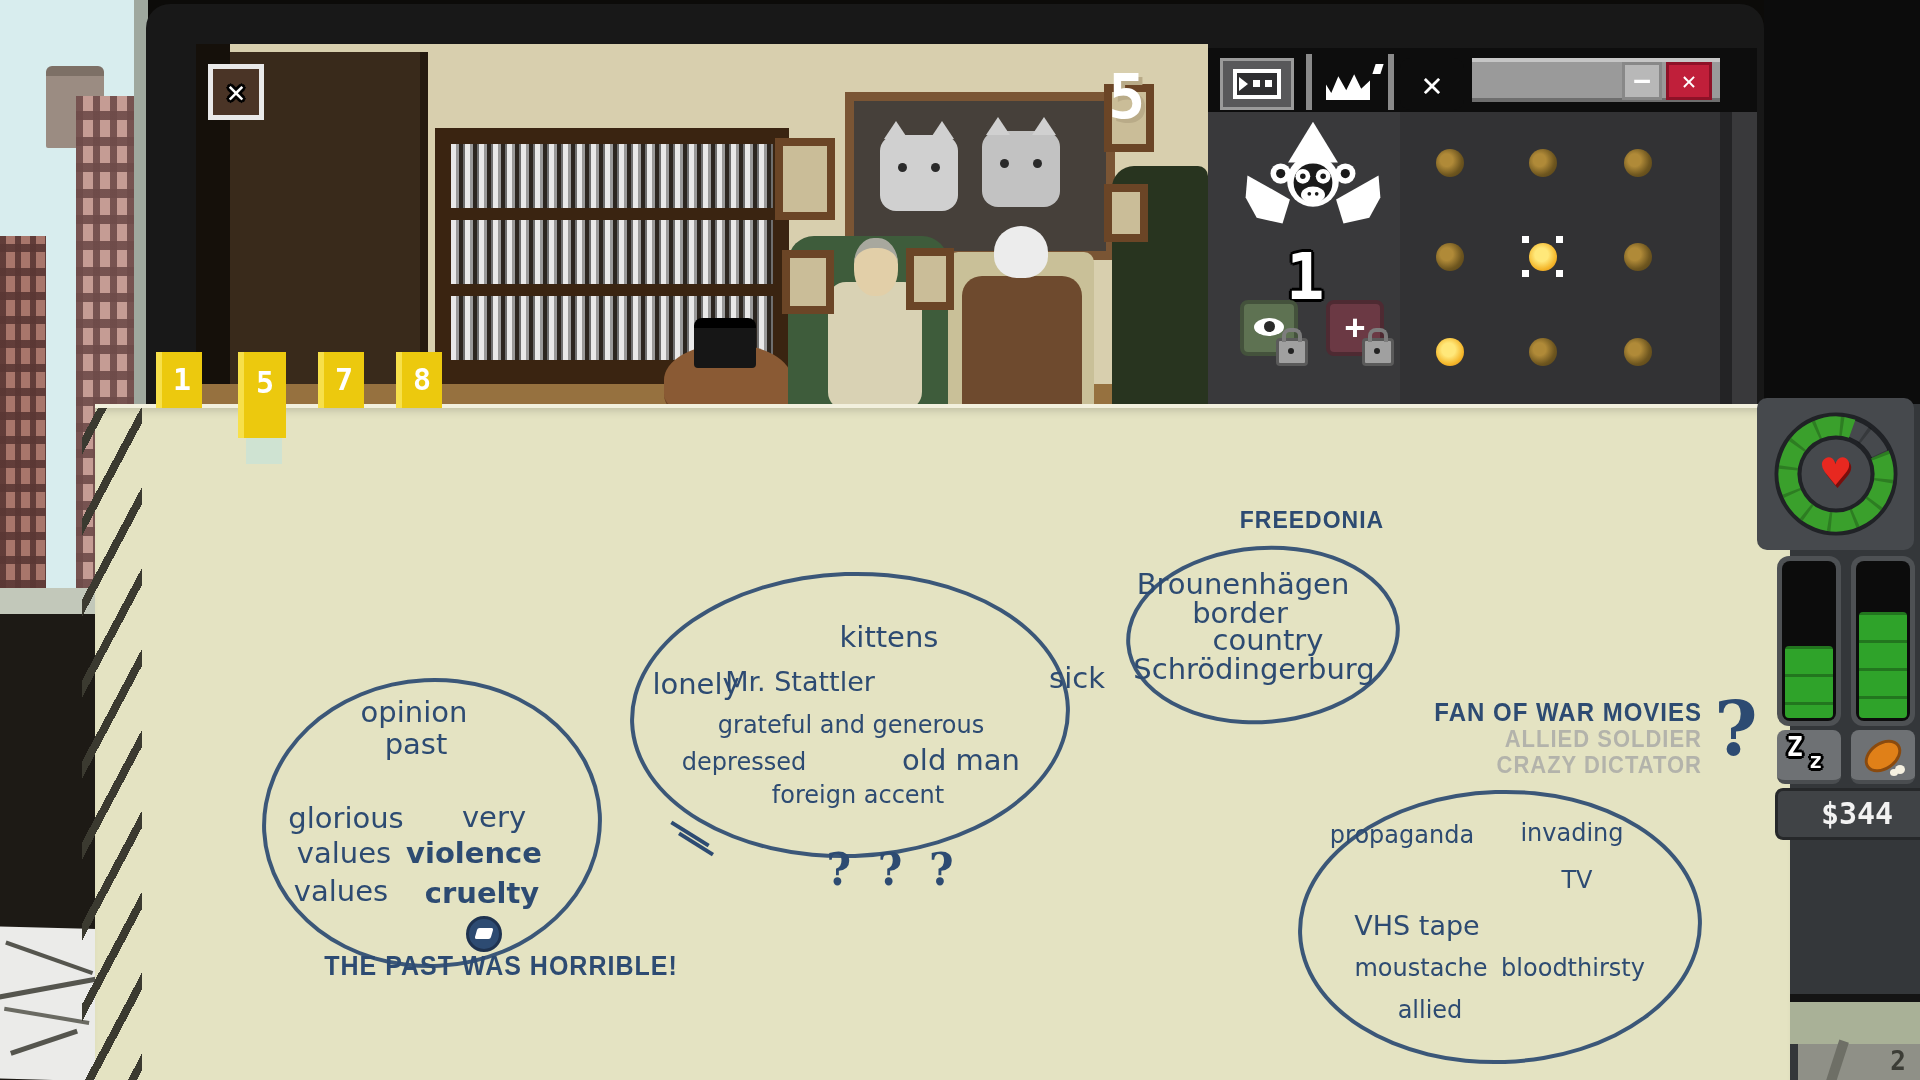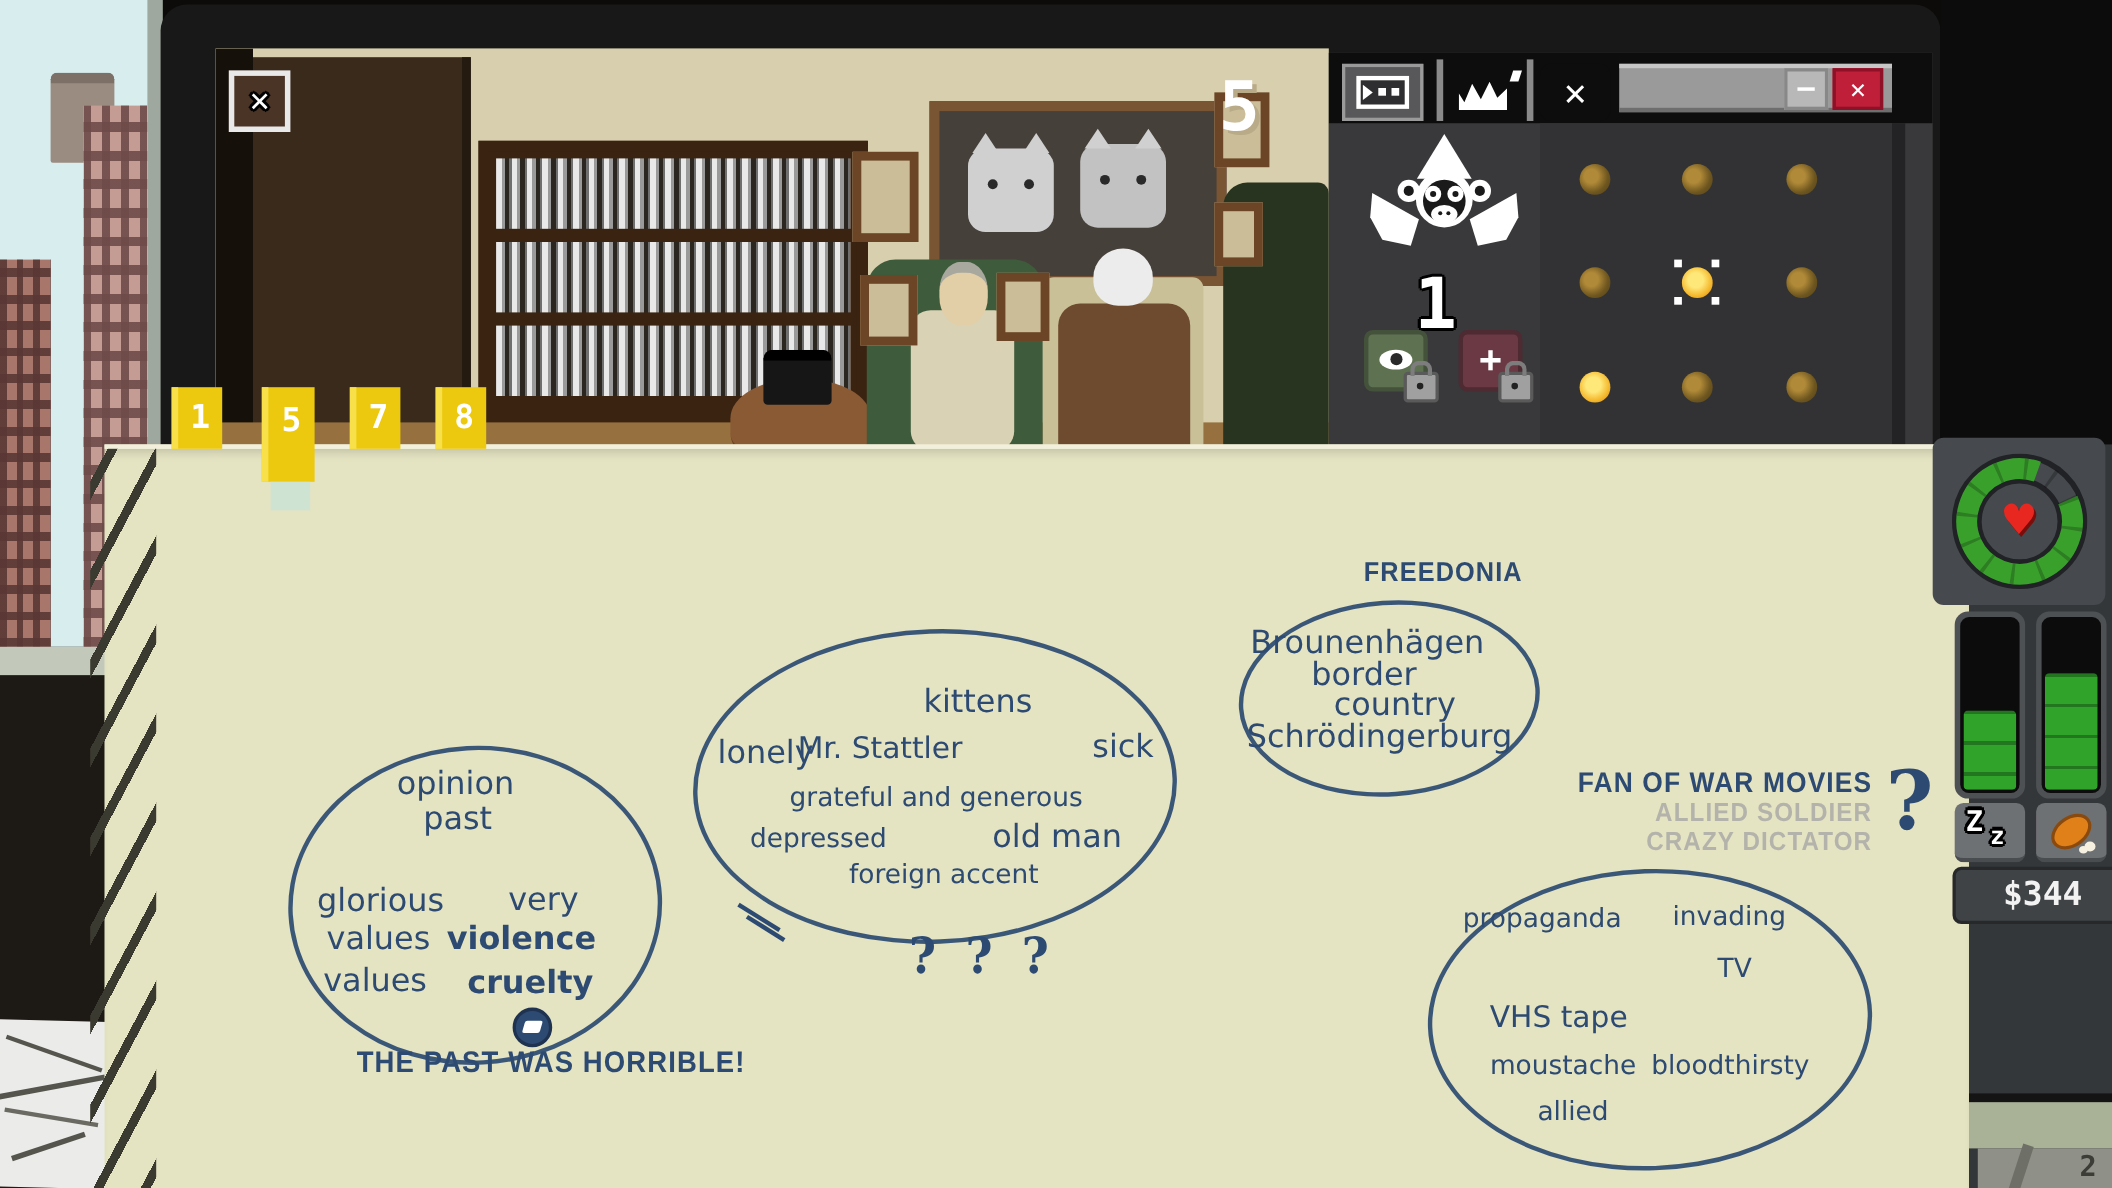--- a/index.html
+++ b/index.html
@@ -214,21 +214,21 @@
   <span style="position:absolute;left:7px;top:9px;width:16px;height:11px;background:#fff;border-radius:2px;transform:skewX(-16deg)"></span>
 </div>
 <div class="caps" style="left:501px;top:966px;font-size:25px">THE PAST WAS HORRIBLE!</div>
 
 <div class="circle" style="left:630px;top:572px;width:432px;height:278px;transform:rotate(-2deg)"></div>
 <div class="abs" style="left:668px;top:832px;width:44px;height:0;border-top:4px solid var(--ink);transform:rotate(32deg);z-index:11"></div>
 <div class="abs" style="left:676px;top:842px;width:40px;height:0;border-top:4px solid var(--ink);transform:rotate(32deg);z-index:11"></div>
 <span class="word" style="left:889px;top:637px">kittens</span>
 <span class="word" style="left:696px;top:684px">lonely</span>
 <span class="word lg" style="left:800px;top:681px">Mr. Stattler</span>
-<span class="word" style="left:1021px;top:678px">sick</span>
+<span class="word" style="left:1077px;top:678px">sick</span>
 <span class="word md" style="left:851px;top:725px">grateful and generous</span>
 <span class="word md" style="left:744px;top:762px">depressed</span>
 <span class="word" style="left:961px;top:760px">old man</span>
 <span class="word md" style="left:858px;top:795px">foreign accent</span>
 <div class="caps" style="left:893px;top:869px;font-size:42px;font-family:'DejaVu Serif',serif;letter-spacing:6px">? ? ?</div>
 
 <div class="caps" style="left:1312px;top:520px;font-size:23px">FREEDONIA</div>
 <div class="circle" style="left:1126px;top:546px;width:266px;height:170px;transform:rotate(-4deg)"></div>
 <span class="word" style="left:1243px;top:584px">Brounenhägen</span>
 <span class="word" style="left:1240px;top:613px">border</span>

